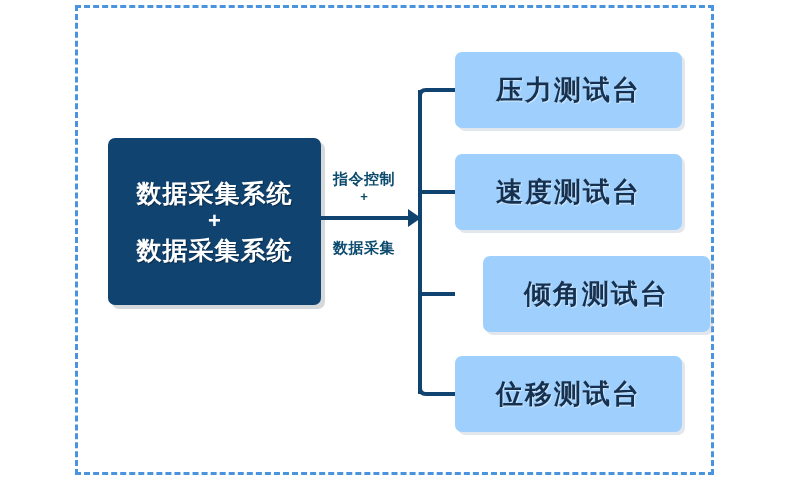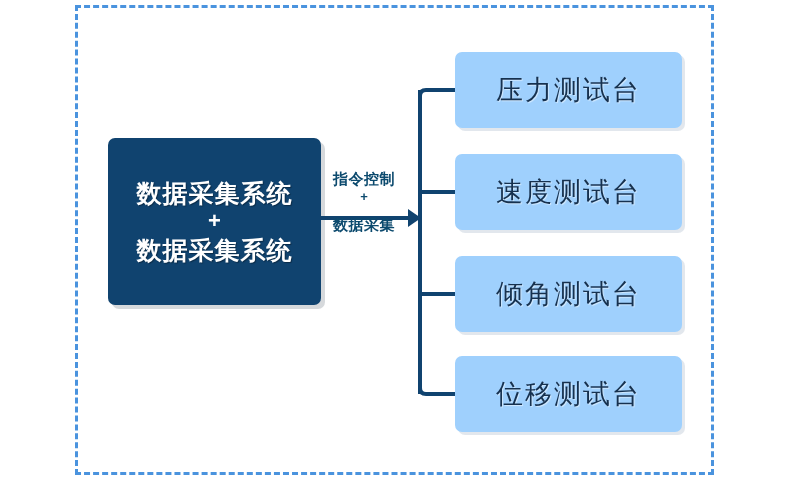--- a/index.html
+++ b/index.html
@@ -74,29 +74,29 @@
     box-sizing: border-box;
     background: #9fd0fd;
     border-radius: 7px;
     box-shadow: 3px 3px 0 rgba(150,170,190,0.28);
     display: flex;
     align-items: center;
     justify-content: center;
   }
   .bench-label {
     font-size: 27px;
-    font-weight: normal;
+    font-weight: bold;
     color: #16314f;
     letter-spacing: 2px;
     text-shadow: 1px 1px 1px rgba(255,255,255,0.55);
     white-space: nowrap;
   }
   .bench-1 { top: 52px; }
   .bench-2 { top: 154px; }
-  .bench-3 { top: 256px; }
+  .bench-3 { top: 256px; margin-left: 28px; }
   .bench-4 { top: 356px; }
 
   
   .connectors {
     position: absolute;
     left: 0;
     top: 0;
     width: 789px;
     height: 480px;
     pointer-events: none;
@@ -117,21 +117,21 @@
     letter-spacing: 0.5px;
     line-height: 1.2;
     white-space: nowrap;
   }
   .caption-plus {
     font-size: 13px;
     font-weight: bold;
     line-height: 1.35;
   }
   .caption-bottom {
-    margin-top: 10px;
+    margin-top: 33px;
   }
 </style>
 </head>
 <body>
 
 <div id="diagram-root">
 
   <div class="dashed-frame"></div>
 
   <div class="system-box">

